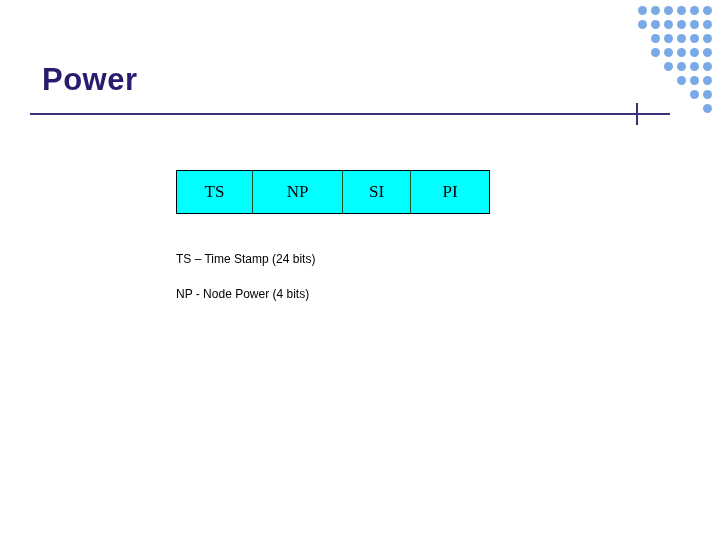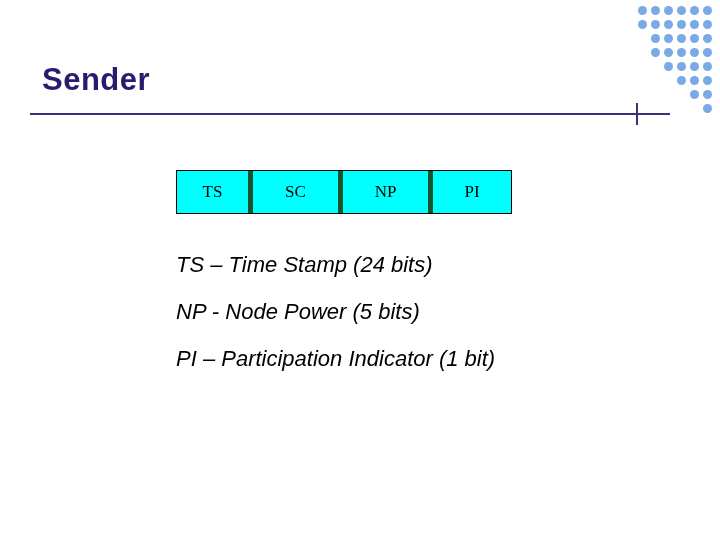--- a/index.html
+++ b/index.html
@@ -64,21 +64,21 @@
     left: 176px;
     top: 170px;
     height: 44px;
     display: flex;
     border: 1px solid #000000;
     box-sizing: border-box;
     background: #00ffff;
   }
   #packet-diagram .field {
     background: #00ffff;
-    border-right: 5px solid #14532d;
+    border-right: 1px solid #14532d;
     box-sizing: border-box;
     display: flex;
     align-items: center;
     justify-content: center;
     font-family: "Liberation Serif", serif;
     font-size: 17px;
     color: #000000;
   }
   #packet-diagram .field:last-child {
     border-right: none;
@@ -90,25 +90,24 @@
   .f-pi { width: 78px; }
 
   
   #legend {
     position: absolute;
     left: 176px;
     top: 252px;
     width: 480px;
   }
   #legend .legend-line {
-    font-size: 22px;
+    font-size: 12px;
     color: #000000;
     margin-bottom: 21px;
     white-space: nowrap;
-    font-style: italic;
   }
 </style>
 </head>
 <body>
 
 <div id="dot-grid">
     <div class="dot" style="background: rgb(122, 169, 232); top: 6px; left: 63px;"></div>
     <div class="dot" style="background: rgb(122, 169, 232); top: 6px; left: 50px;"></div>
     <div class="dot" style="background: rgb(122, 169, 232); top: 6px; left: 37px;"></div>
     <div class="dot" style="background: rgb(122, 169, 232); top: 6px; left: 24px;"></div>
@@ -135,28 +134,27 @@
     <div class="dot" style="background: rgb(122, 169, 232); top: 62px; left: 37px;"></div>
     <div class="dot" style="background: rgb(122, 169, 232); top: 62px; left: 24px;"></div>
     <div class="dot" style="background: rgb(122, 169, 232); top: 76px; left: 63px;"></div>
     <div class="dot" style="background: rgb(122, 169, 232); top: 76px; left: 50px;"></div>
     <div class="dot" style="background: rgb(122, 169, 232); top: 76px; left: 37px;"></div>
     <div class="dot" style="background: rgb(122, 169, 232); top: 90px; left: 63px;"></div>
     <div class="dot" style="background: rgb(122, 169, 232); top: 90px; left: 50px;"></div>
     <div class="dot" style="background: rgb(122, 169, 232); top: 104px; left: 63px;"></div>
   </div>
 
-<div id="page-title">Sender</div>
+<div id="page-title">Power</div>
 <div id="title-rule"></div>
 <div id="title-rule-tick"></div>
 
 <div id="packet-diagram">
   <div class="field f-ts">TS</div>
-  <div class="field f-sc">SC</div>
   <div class="field f-np">NP</div>
+  <div class="field f-si">SI</div>
   <div class="field f-pi">PI</div>
 </div>
 
 <div id="legend">
   <div class="legend-line">TS – Time Stamp (24 bits)</div>
-  <div class="legend-line">NP - Node Power (5 bits)</div>
-  <div class="legend-line">PI – Participation Indicator (1 bit)</div>
+  <div class="legend-line">NP - Node Power (4 bits)</div>
 </div>
 
 </body></html>

